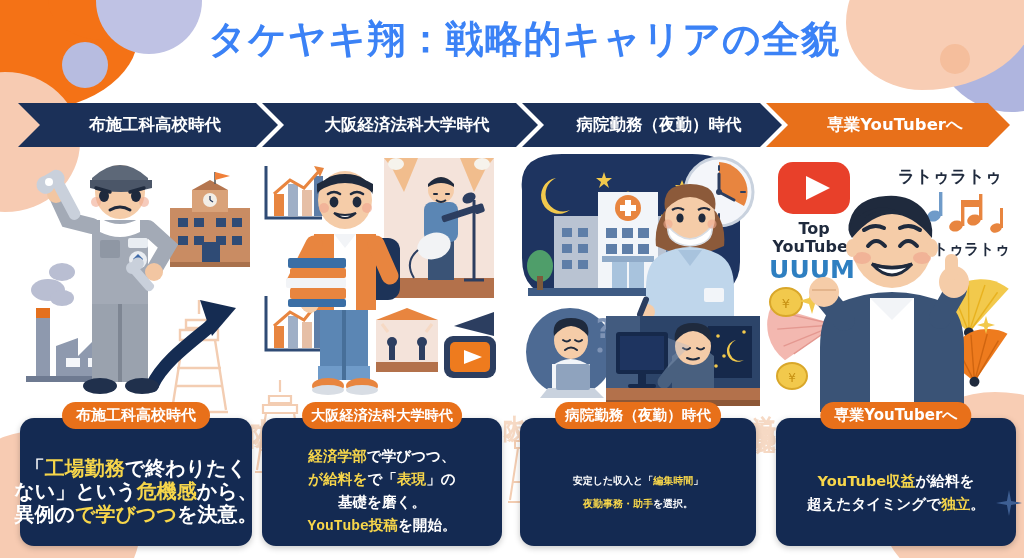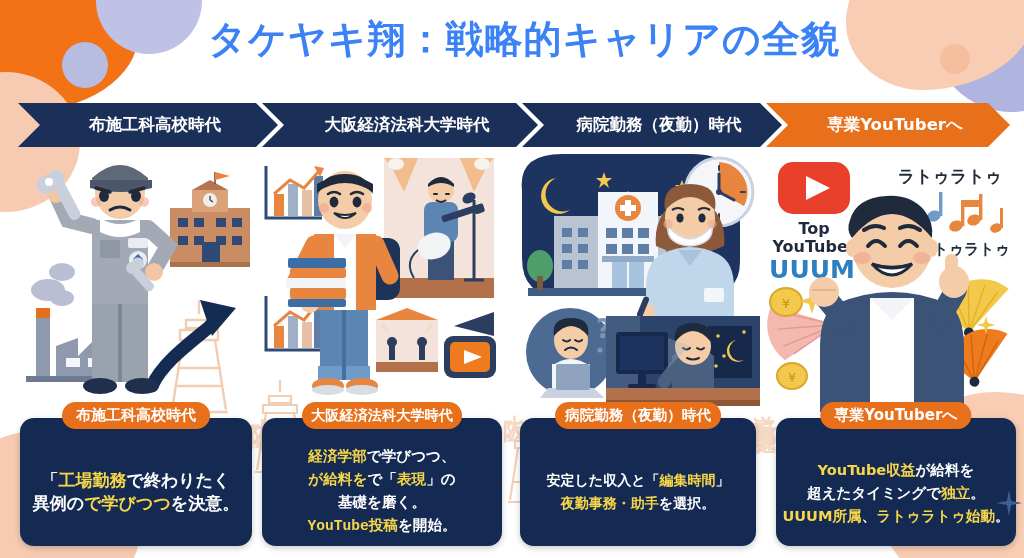--- a/index.html
+++ b/index.html
@@ -105,23 +105,23 @@
   }
   #card-1 .badge { font-size:14.2px; padding:4px 9px 5px; }
   #card-2 .badge { font-size:14.6px; padding:4px 10px 5px; }
 
   .card-body {
     position:absolute; left:8px; right:8px; top:26px; bottom:6px;
     display:flex; flex-direction:column; align-items:center; justify-content:center;
     text-align:center; color:#ffffff; font-size:15px; font-weight:bold;
     line-height:23px;
   }
-  #card-0 .card-body { font-size:17px; }
+  #card-0 .card-body { font-size:20px;font-family:Liberation Mono, monospace; }
   #card-1 .card-body { font-size:14.6px;font-family:Liberation Mono, monospace; }
-  #card-2 .card-body { font-size:14px; }
+  #card-2 .card-body { font-size:10px; }
   #card-3 .card-body { font-size:14.6px; }
   .card-body .line { white-space:nowrap; }
   .hl { color:#F7D64A; }
   .hl-white { color:#ffffff; }
 
   
   .sparkle {
     position:absolute; width:26px; height:26px; z-index:6;
     background:#3E5F93;
     clip-path:polygon(50% 0,58% 42%,100% 50%,58% 58%,50% 100%,42% 58%,0 50%,42% 42%);
@@ -634,20 +634,21 @@
 
       <ellipse cx="88" cy="98" rx="6" ry="9" fill="#F5CCA8"></ellipse>
       <ellipse cx="168" cy="98" rx="6" ry="9" fill="#F5CCA8"></ellipse>
     </g>
   </svg>
 
   <div class="card" id="card-0">
     <div class="badge">布施工科高校時代</div>
     <div class="card-body">
         <div class="line"><span class="hl-white">「</span><span class="hl">工場勤務</span><span class="hl-white">で終わりたく</span></div>
+        <div class="line"><span class="hl-white">ない」という</span><span class="hl">危機感</span><span class="hl-white">から、</span></div>
         <div class="line"><span class="hl-white">異例の</span><span class="hl">で学びつつ</span><span class="hl-white">を決意。</span></div>
       </div>
   </div>
   <div class="card" id="card-1">
     <div class="badge">大阪経済法科大学時代</div>
     <div class="card-body">
         <div class="line"><span class="hl">経済学部</span><span class="hl-white">で学びつつ、</span></div>
         <div class="line"><span class="hl">が給料を</span><span class="hl-white">で「</span><span class="hl">表現</span><span class="hl-white">」の</span></div>
         <div class="line"><span class="hl-white">基礎を磨く。</span></div>
         <div class="line"><span class="hl">YouTube投稿</span><span class="hl-white">を開始。</span></div>
@@ -658,18 +659,17 @@
     <div class="card-body">
         <div class="line"><span class="hl-white">安定した収入と「</span><span class="hl">編集時間</span><span class="hl-white">」</span></div>
         <div class="line"><span class="hl">夜勤事務・助手</span><span class="hl-white">を選択。</span></div>
       </div>
   </div>
   <div class="card" id="card-3">
     <div class="badge">専業YouTuberへ</div>
     <div class="card-body">
         <div class="line"><span class="hl">YouTube収益</span><span class="hl-white">が給料を</span></div>
         <div class="line"><span class="hl-white">超えたタイミングで</span><span class="hl">独立</span><span class="hl-white">。</span></div>
-        <div class="line"><span class="hl">UUUM所属</span><span class="hl-white">、</span><span class="hl">ラトゥラトゥ始動</span><span class="hl-white">。</span></div>
       </div>
   </div>
   <div class="sparkle" id="sparkle-1"></div>
 
 </div>
 
 </body></html>

